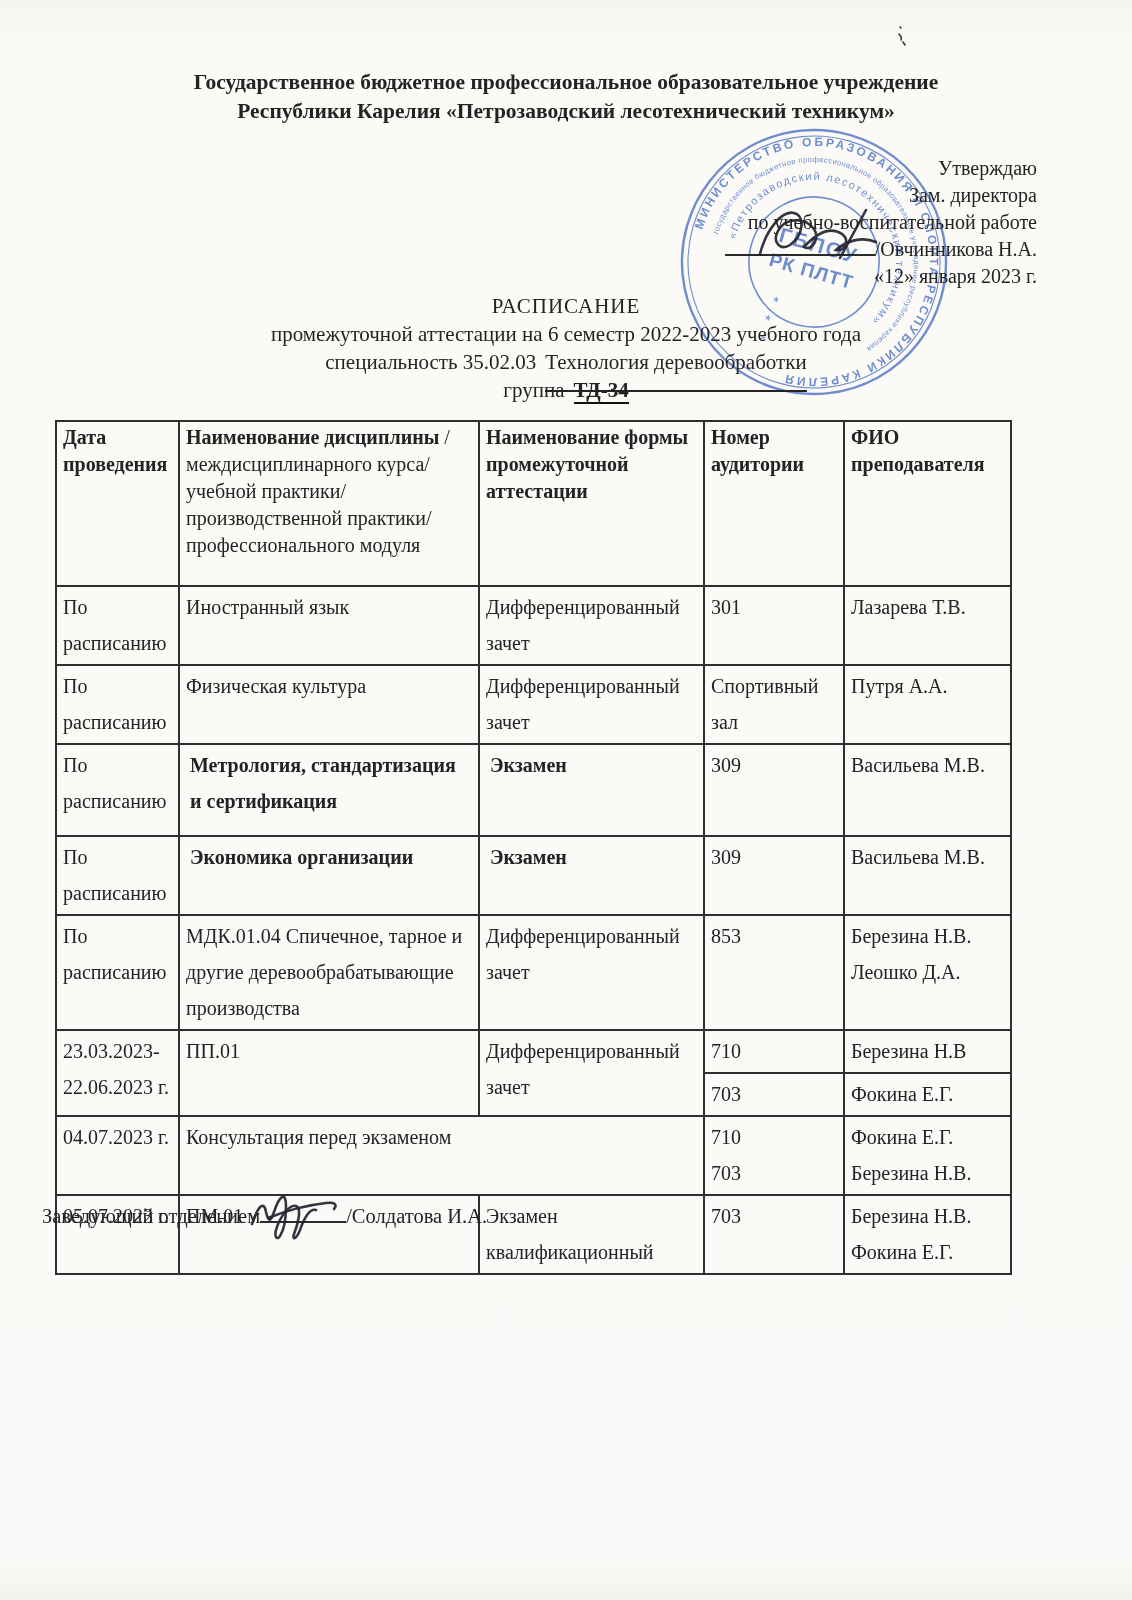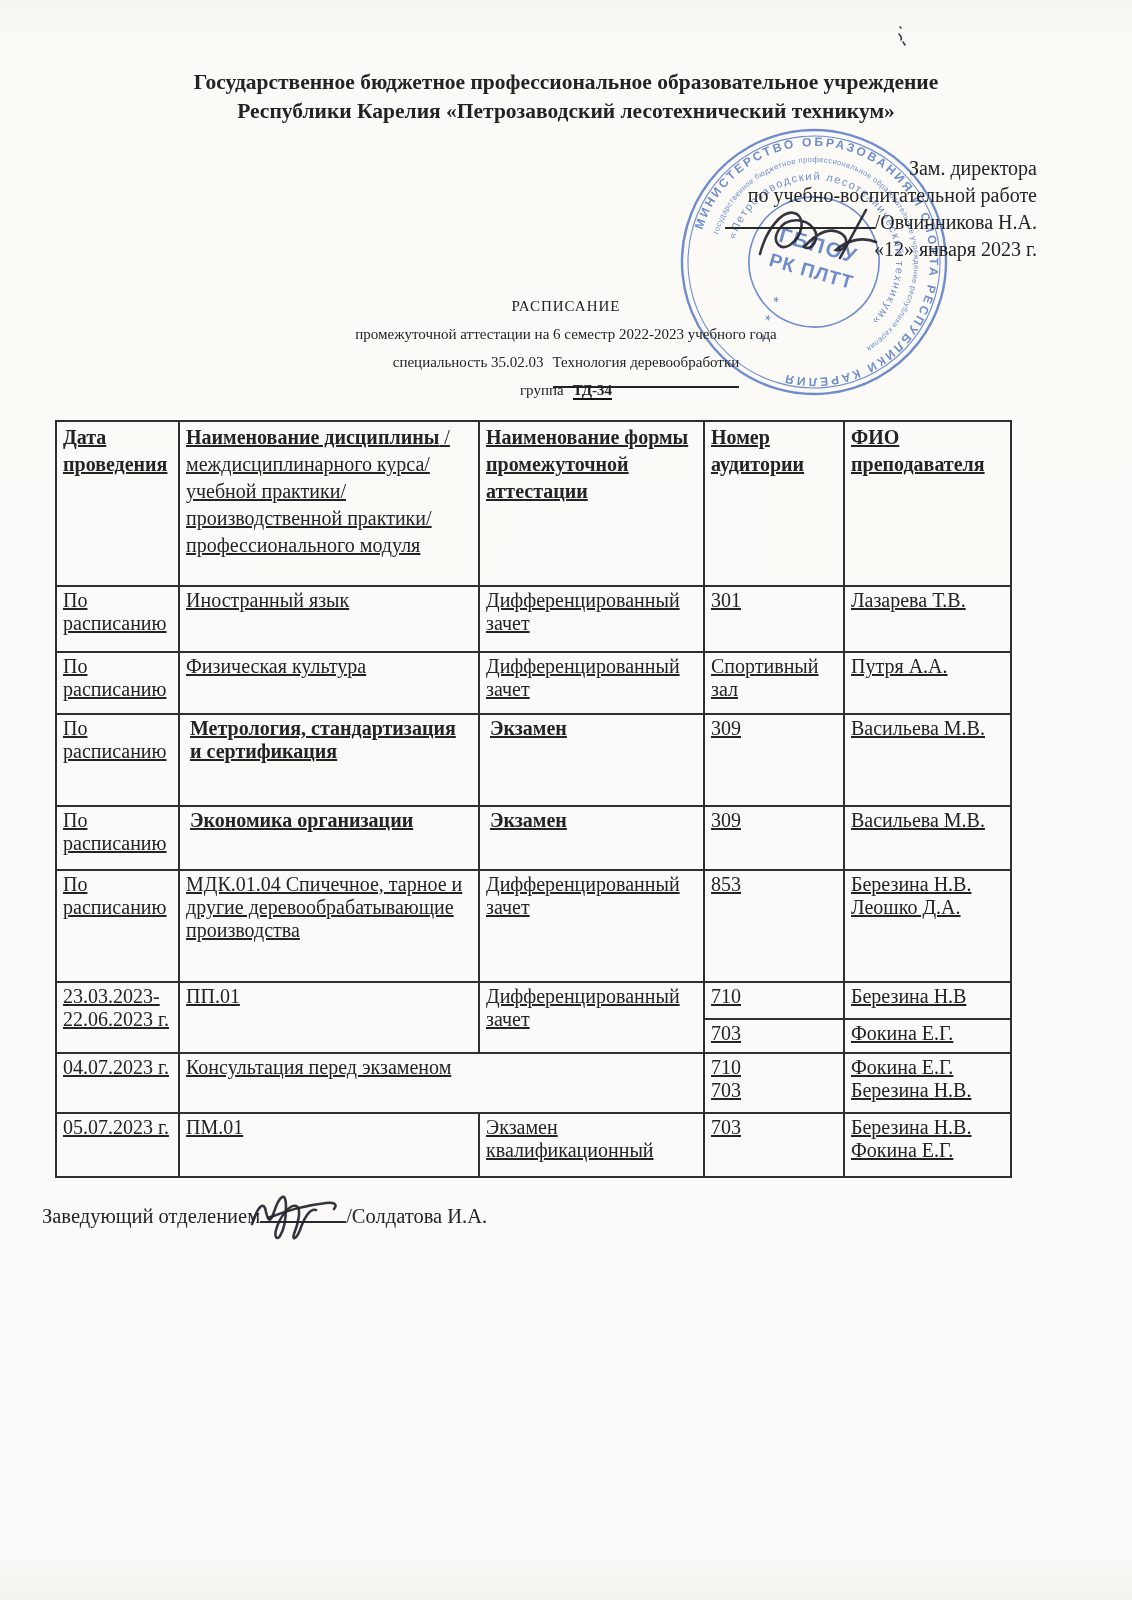--- a/index.html
+++ b/index.html
@@ -25,21 +25,21 @@
     text-align:right;font-size:20px;line-height:27px;
     z-index:2;
   }
   .blank-line{
     display:inline-block;width:150px;border-bottom:2px solid #2a2a2a;
   }
   .blank-line.small{width:86px;}
   
   .title-block{
     position:absolute;top:292px;left:0;width:100%;
-    text-align:center;font-size:15px;line-height:28px;
+    text-align:center;font-size:21px;line-height:28px;
     z-index:2;
     font-family:Liberation Serif, serif;
   }
   .title-heading{letter-spacing:1px;}
   .u{border-bottom:2px solid #232323;padding-bottom:16px;}
   .group-name{font-weight:bold;border-bottom:2.5px solid #111;}
   .sp{margin-left:9px;}
   
   .stamp{position:absolute;left:672px;top:120px;z-index:1;opacity:.8;}
   .stamp text{fill:#4d72c3;font-family:"Liberation Sans","DejaVu Sans",sans-serif;}
@@ -50,27 +50,27 @@
   .stamp-center{font-size:21px;letter-spacing:2px;font-weight:bold;text-anchor:middle;}
   .stamp-center2{font-size:19px;letter-spacing:1px;font-weight:bold;text-anchor:middle;}
   .stamp-stars{font-size:15px;text-anchor:middle;}
   
   .ink{position:absolute;z-index:3;}
   .ink path{fill:none;stroke:#23242f;stroke-width:2.6;stroke-linecap:round;opacity:.92;}
   
   table.schedule{
     position:absolute;left:55px;top:420px;width:955px;
     border-collapse:collapse;table-layout:fixed;
-    font-size:20px;z-index:2;text-decoration:underline;
+    font-size:20px;z-index:2;
   }
   .schedule th,.schedule td{
     border:2px solid #2f2f2f;
     vertical-align:top;text-align:left;
     padding:2px 6px 3px 6px;
-    line-height:23px;font-weight:normal;
+    line-height:36px;font-weight:normal;
     overflow:visible;
   }
   .schedule th{font-weight:bold;line-height:27px;}
   .schedule th .reg{font-weight:normal;}
   .schedule td.b{font-weight:bold;padding-left:10px;}
   
   .footer-line{
     position:absolute;left:42px;top:1205px;
     font-size:20.5px;z-index:2;
   }
@@ -108,20 +108,21 @@
       </text>
       <text class="stamp-center" x="142" y="132">ГБПОУ</text>
       <text class="stamp-center2" x="142" y="158">РК ПЛТТ</text>
       <text class="stamp-stars" x="116" y="196">*</text>
       <text class="stamp-stars" x="113" y="216">*</text>
       <text class="stamp-stars" x="114" y="236">*</text>
     </g>
   </svg>
 
   <div class="approval">
+    <div>Утверждаю</div>
     <div>Зам. директора</div>
     <div>по учебно-воспитательной работе</div>
     <div><span class="blank-line"></span><span>/Овчинникова Н.А.</span></div>
     <div>«12» января 2023 г.</div>
   </div>
 
   <svg class="ink" style="left:742px;top:196px;" width="200" height="78" viewBox="0 0 200 78">
     <path d="M18,58 C24,34 40,14 52,17 C64,20 61,40 48,49 C38,55 30,46 36,35 C44,20 64,22 72,33 C78,42 70,56 62,51 C74,38 88,30 100,38 C108,44 103,56 94,54 C104,45 120,40 134,46"></path>
     <path d="M124,14 L98,62"></path>
   </svg>

